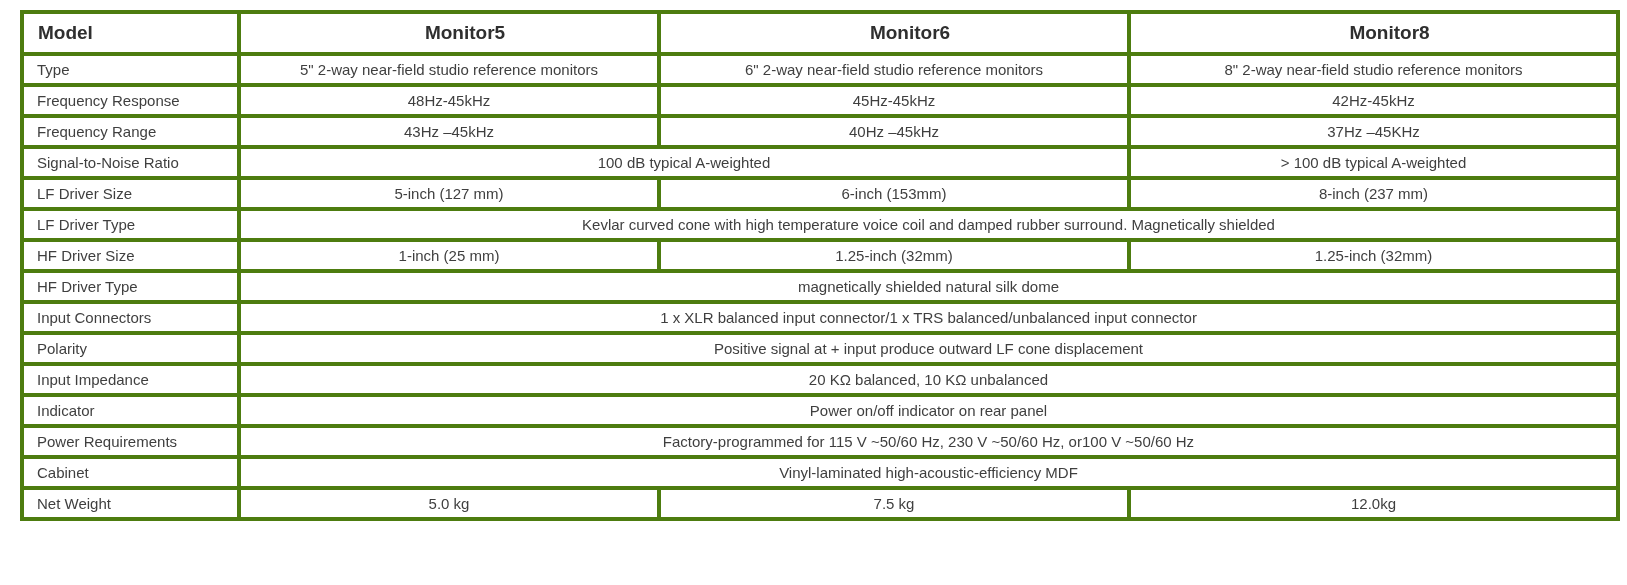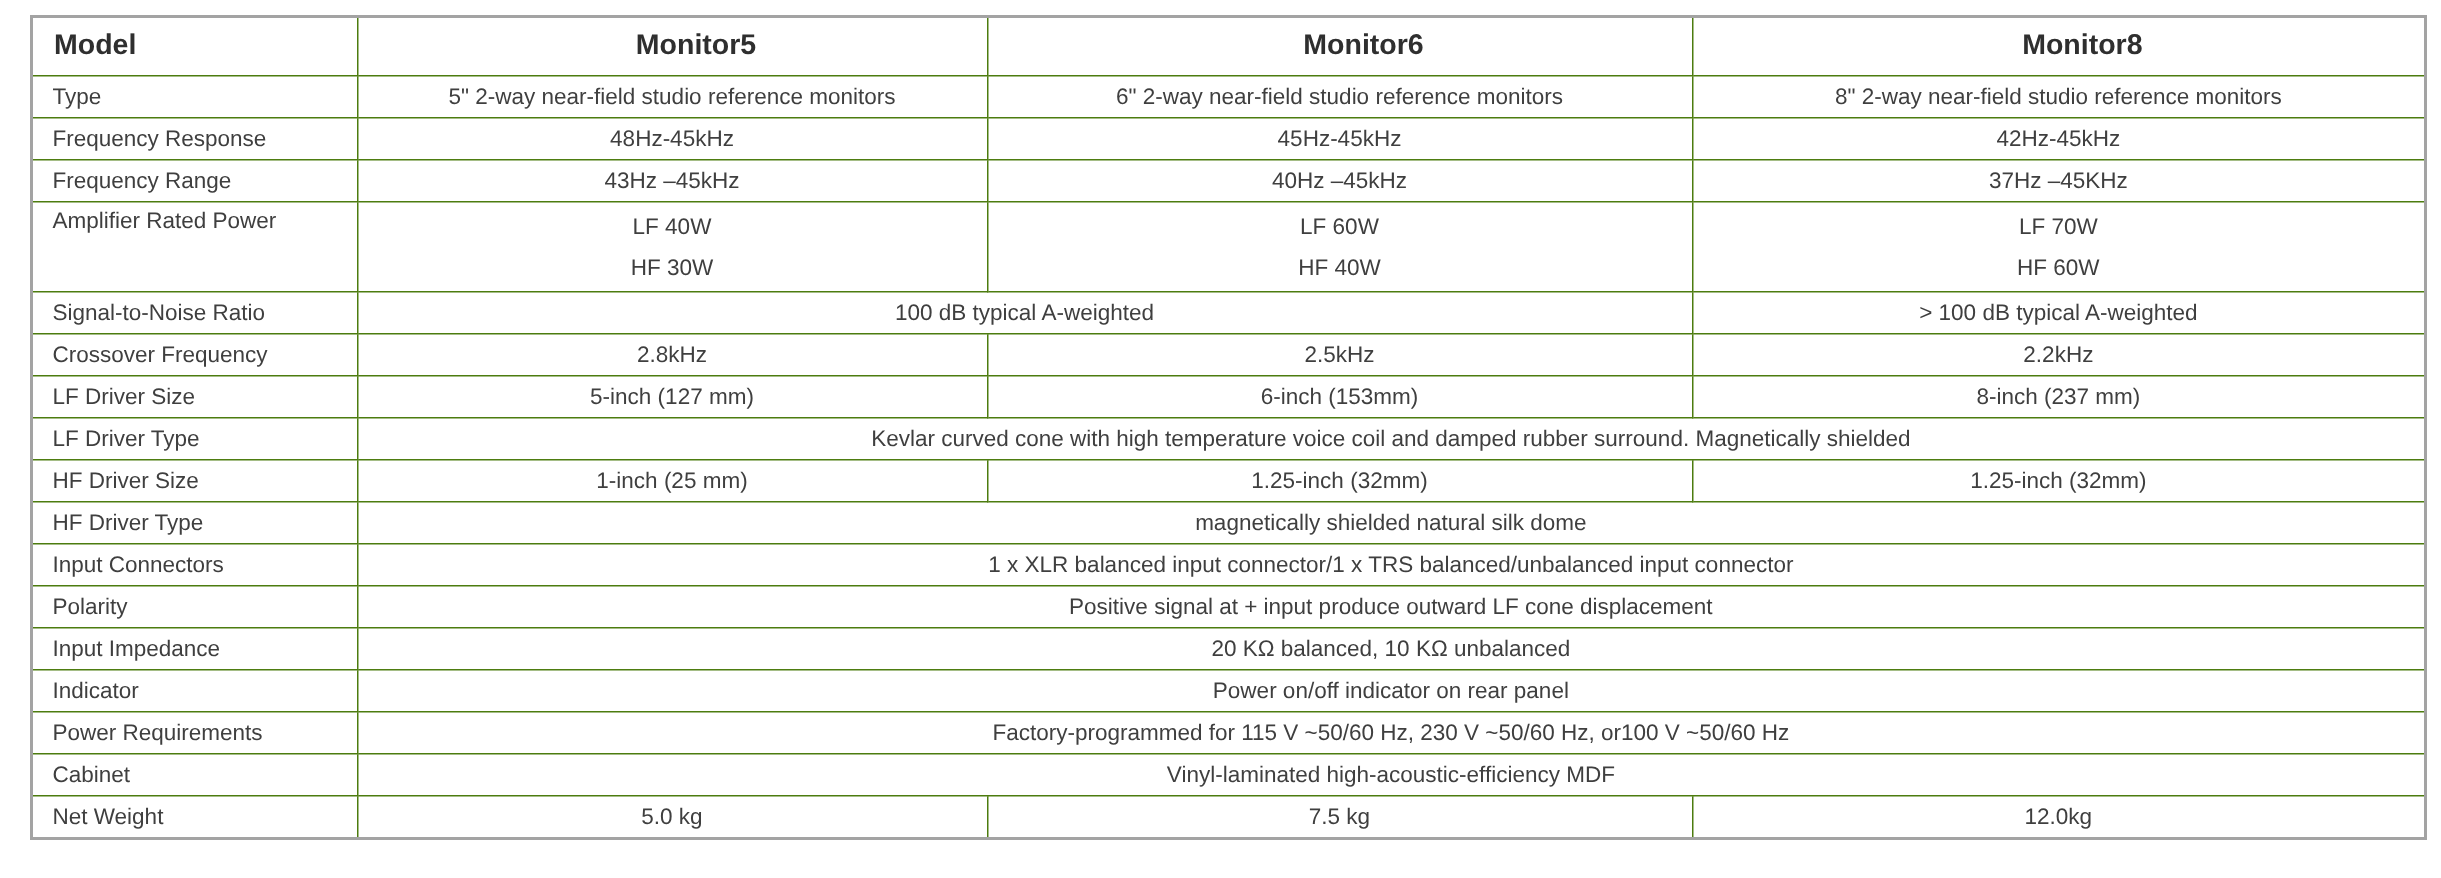--- a/index.html
+++ b/index.html
@@ -17,21 +17,21 @@
   table.spec {
     position: absolute;
     left: 20px;
     top: 10px;
     width: 1596px;
     border-collapse: collapse;
     table-layout: fixed;
     border: 2px solid #a3a3a3;
   }
   .spec th, .spec td {
-    border: 1px solid #4d7c0f;
+    border: 4px solid #4d7c0f;
     overflow: hidden;
     white-space: nowrap;
     padding: 0;
   }
   .spec th {
     height: 38px;
     font-size: 19px;
     font-weight: bold;
     color: #2f2f2f;
     text-align: center;
@@ -101,48 +101,27 @@
     <td class="value">42Hz-45kHz</td>
   </tr>
 
   <tr>
     <td class="label">Frequency Range</td>
     <td class="value">43Hz –45kHz</td>
     <td class="value">40Hz –45kHz</td>
     <td class="value">37Hz –45KHz</td>
   </tr>
 
-  <tr class="amp-row">
-    <td class="label">Amplifier Rated Power</td>
-    <td class="value">
-      <span class="amp-line">LF 40W</span>
-      <span class="amp-line">HF 30W</span>
-    </td>
-    <td class="value">
-      <span class="amp-line">LF 60W</span>
-      <span class="amp-line">HF 40W</span>
-    </td>
-    <td class="value">
-      <span class="amp-line">LF 70W</span>
-      <span class="amp-line">HF 60W</span>
-    </td>
-  </tr>
 
   <tr>
     <td class="label">Signal-to-Noise Ratio</td>
     <td class="value" colspan="2">100 dB typical A-weighted</td>
     <td class="value">&gt; 100 dB typical A-weighted</td>
   </tr>
 
-  <tr>
-    <td class="label">Crossover Frequency</td>
-    <td class="value">2.8kHz</td>
-    <td class="value">2.5kHz</td>
-    <td class="value">2.2kHz</td>
-  </tr>
 
   <tr>
     <td class="label">LF Driver Size</td>
     <td class="value">5-inch (127 mm)</td>
     <td class="value">6-inch (153mm)</td>
     <td class="value">8-inch (237 mm)</td>
   </tr>
 
   <tr>
     <td class="label">LF Driver Type</td>

